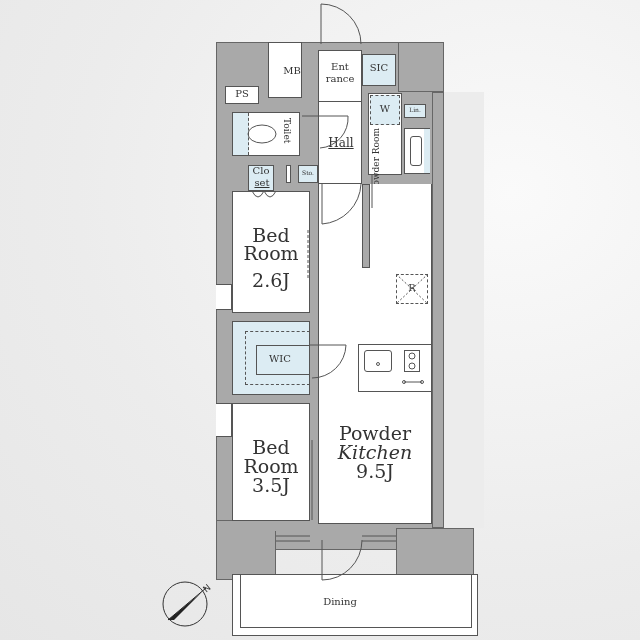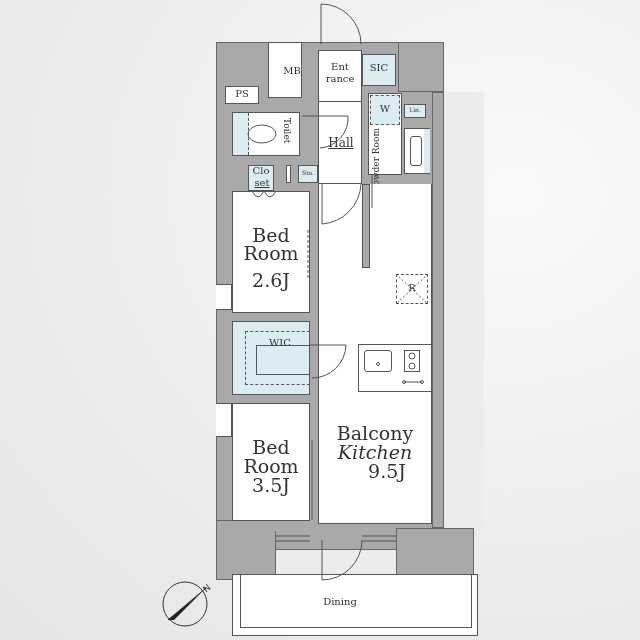--- a/index.html
+++ b/index.html
@@ -80,32 +80,32 @@
 
   <div class="abs room" style="left:232px;top:191px;width:78px;height:122px;"></div>
   <span class="lbl lbl-lg" style="left:232px;top:226px;width:78px;">Bed</span>
   <span class="lbl lbl-lg" style="left:232px;top:244px;width:78px;">Room</span>
   <span class="lbl lbl-lg" style="left:232px;top:262px;width:78px;margin-top:9px;">2.6J</span>
   <div class="abs room" style="left:216px;top:284px;width:16px;height:26px;border-left:none;"></div>
 
   <div class="abs blue" style="left:232px;top:321px;width:78px;height:74px;"></div>
   <div class="abs" style="left:245px;top:331px;width:65px;height:54px;border:1px dashed #555;border-right:none;"></div>
   <div class="abs room" style="left:256px;top:345px;width:54px;height:30px;background:#dcecf3;"></div>
-  <span class="lbl lbl-sm" style="left:256px;top:338px;width:48px;">WIC</span>
+  <span class="lbl lbl-sm" style="left:256px;top:354px;width:48px;">WIC</span>
 
   <div class="abs room" style="left:318px;top:184px;width:114px;height:340px;border-top:none;"></div>
   <div class="abs room" style="left:362px;top:184px;width:8px;height:84px;background:#a9a9a9;"></div>
   <div class="abs" style="left:396px;top:274px;width:32px;height:30px;border:1px dashed #555;"></div>
   <span class="lbl lbl-sm" style="left:396px;top:283px;width:32px;">R</span>
   <div class="abs" style="left:358px;top:344px;width:74px;height:48px;border:1px solid #555;background:#fff;"></div>
   <div class="abs" style="left:364px;top:350px;width:28px;height:22px;border:1px solid #555;border-radius:3px;"></div>
   <div class="abs" style="left:404px;top:350px;width:16px;height:22px;border:1px solid #555;"></div>
-  <span class="lbl lbl-lg" style="left:330px;top:424px;width:90px;">Balcony</span>
+  <span class="lbl lbl-lg" style="left:330px;top:424px;width:90px;">Powder</span>
   <span class="lbl lbl-lg" style="left:330px;top:443px;width:90px;font-style:italic;">Kitchen</span>
-  <span class="lbl lbl-lg" style="left:342px;top:462px;width:90px;">9.5J</span>
+  <span class="lbl lbl-lg" style="left:330px;top:462px;width:90px;">9.5J</span>
 
   <div class="abs room" style="left:232px;top:403px;width:78px;height:118px;"></div>
   <div class="abs wall" style="left:232px;top:521px;width:44px;height:10px;border:none;"></div>
   <span class="lbl lbl-lg" style="left:232px;top:438px;width:78px;">Bed</span>
   <span class="lbl lbl-lg" style="left:232px;top:457px;width:78px;">Room</span>
   <span class="lbl lbl-lg" style="left:232px;top:476px;width:78px;">3.5J</span>
   <div class="abs room" style="left:216px;top:403px;width:16px;height:34px;border-left:none;"></div>
 
   <div class="abs" style="left:232px;top:574px;width:246px;height:62px;border:1px solid #555;background:#fff;"></div>
   <div class="abs" style="left:240px;top:574px;width:232px;height:54px;border:1px solid #555;border-top:none;"></div>

